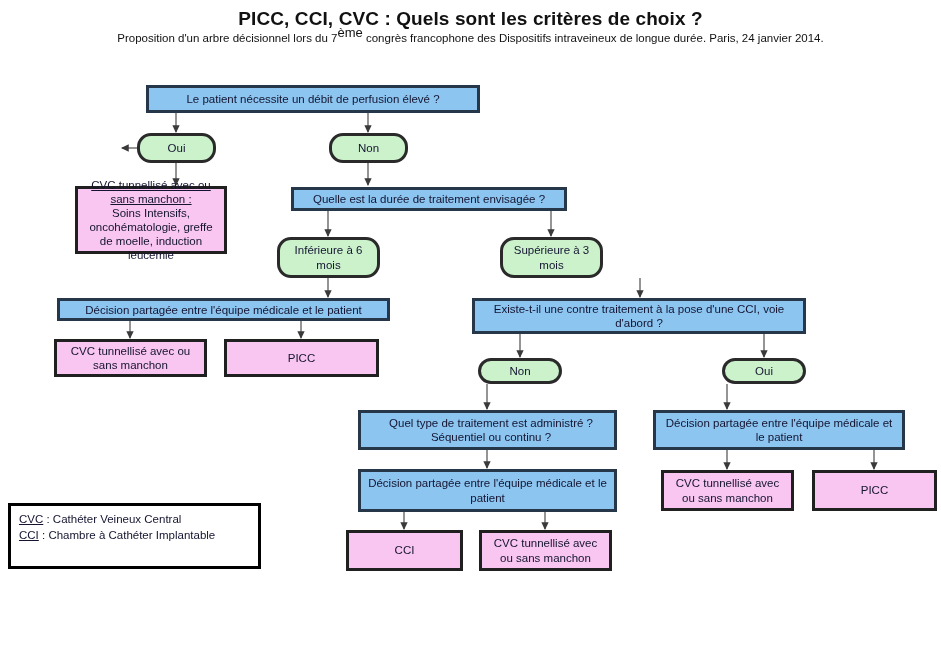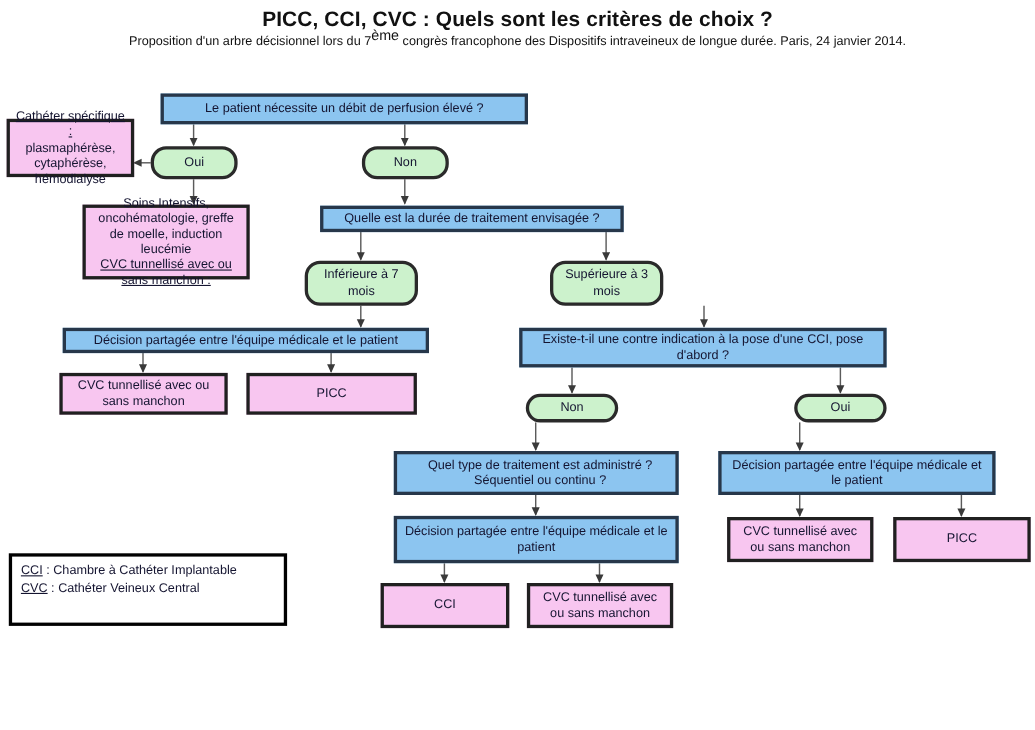--- a/index.html
+++ b/index.html
@@ -154,68 +154,64 @@
       <line x1="545" y1="512" x2="545" y2="529" marker-end="url(#ah)"></line>
 
       <line x1="727" y1="384" x2="727" y2="409" marker-end="url(#ah)"></line>
 
       <line x1="727" y1="450" x2="727" y2="469" marker-end="url(#ah)"></line>
 
       <line x1="874" y1="450" x2="874" y2="469" marker-end="url(#ah)"></line>
     </g>
   </svg>
 
-  <div class="node pink" style="left:6px; top:108px; width:116px; height:53px; flex-direction:column;">
-    <span class="txt u">Cathéter spécifique :</span>
-    <span class="txt">plasmaphérèse, cytaphérèse, hémodialyse</span>
-  </div>
 
   <div class="node blue" style="left:146px; top:85px; width:334px; height:28px;">
     <span class="txt">Le patient nécessite un débit de perfusion élevé ?</span>
   </div>
 
   <div class="node green" style="left:137px; top:133px; width:79px; height:30px;">
     <span class="txt">Oui</span>
   </div>
 
   <div class="node green" style="left:329px; top:133px; width:79px; height:30px;">
     <span class="txt">Non</span>
   </div>
 
   <div class="node pink" style="left:75px; top:186px; width:152px; height:68px; flex-direction:column;">
+    <span class="txt u">CVC tunnellisé avec ou sans manchon :</span>
     <span class="txt">Soins Intensifs, oncohématologie, greffe de moelle, induction leucémie</span>
-    <span class="txt u">CVC tunnellisé avec ou sans manchon :</span>
   </div>
 
   <div class="node blue" style="left:291px; top:187px; width:276px; height:24px;">
     <span class="txt">Quelle est la durée de traitement envisagée ?</span>
   </div>
 
   <div class="node green" style="left:277px; top:237px; width:103px; height:41px;">
-    <span class="txt">Inférieure à 7 mois</span>
+    <span class="txt">Inférieure à 6 mois</span>
   </div>
 
   <div class="node green" style="left:500px; top:237px; width:103px; height:41px;">
     <span class="txt">Supérieure à 3 mois</span>
   </div>
 
   <div class="node blue" style="left:57px; top:298px; width:333px; height:23px;">
     <span class="txt">Décision partagée entre l'équipe médicale et le patient</span>
   </div>
 
   <div class="node pink" style="left:54px; top:339px; width:153px; height:38px;">
     <span class="txt">CVC tunnellisé avec ou sans manchon</span>
   </div>
 
   <div class="node pink" style="left:224px; top:339px; width:155px; height:38px;">
     <span class="txt">PICC</span>
   </div>
 
   <div class="node blue" style="left:472px; top:298px; width:334px; height:36px;">
-    <span class="txt">Existe-t-il une contre indication à la pose d'une CCI, pose d'abord ?</span>
+    <span class="txt">Existe-t-il une contre traitement à la pose d'une CCI, voie d'abord ?</span>
   </div>
 
   <div class="node green" style="left:478px; top:358px; width:84px; height:26px;">
     <span class="txt">Non</span>
   </div>
 
   <div class="node green" style="left:722px; top:358px; width:84px; height:26px;">
     <span class="txt">Oui</span>
   </div>
 
@@ -241,17 +237,17 @@
 
   <div class="node pink" style="left:661px; top:470px; width:133px; height:41px;">
     <span class="txt">CVC tunnellisé avec ou sans manchon</span>
   </div>
 
   <div class="node pink" style="left:812px; top:470px; width:125px; height:41px;">
     <span class="txt">PICC</span>
   </div>
 
   <div class="node plain" style="left:8px; top:503px; width:253px; height:66px; flex-direction:column;">
+    <span class="legend-line"><span class="u">CVC</span><span> : Cathéter Veineux Central</span></span>
     <span class="legend-line"><span class="u">CCI</span><span> : Chambre à Cathéter Implantable</span></span>
-    <span class="legend-line"><span class="u">CVC</span><span> : Cathéter Veineux Central</span></span>
   </div>
 
 </div>
 
 </body></html>

